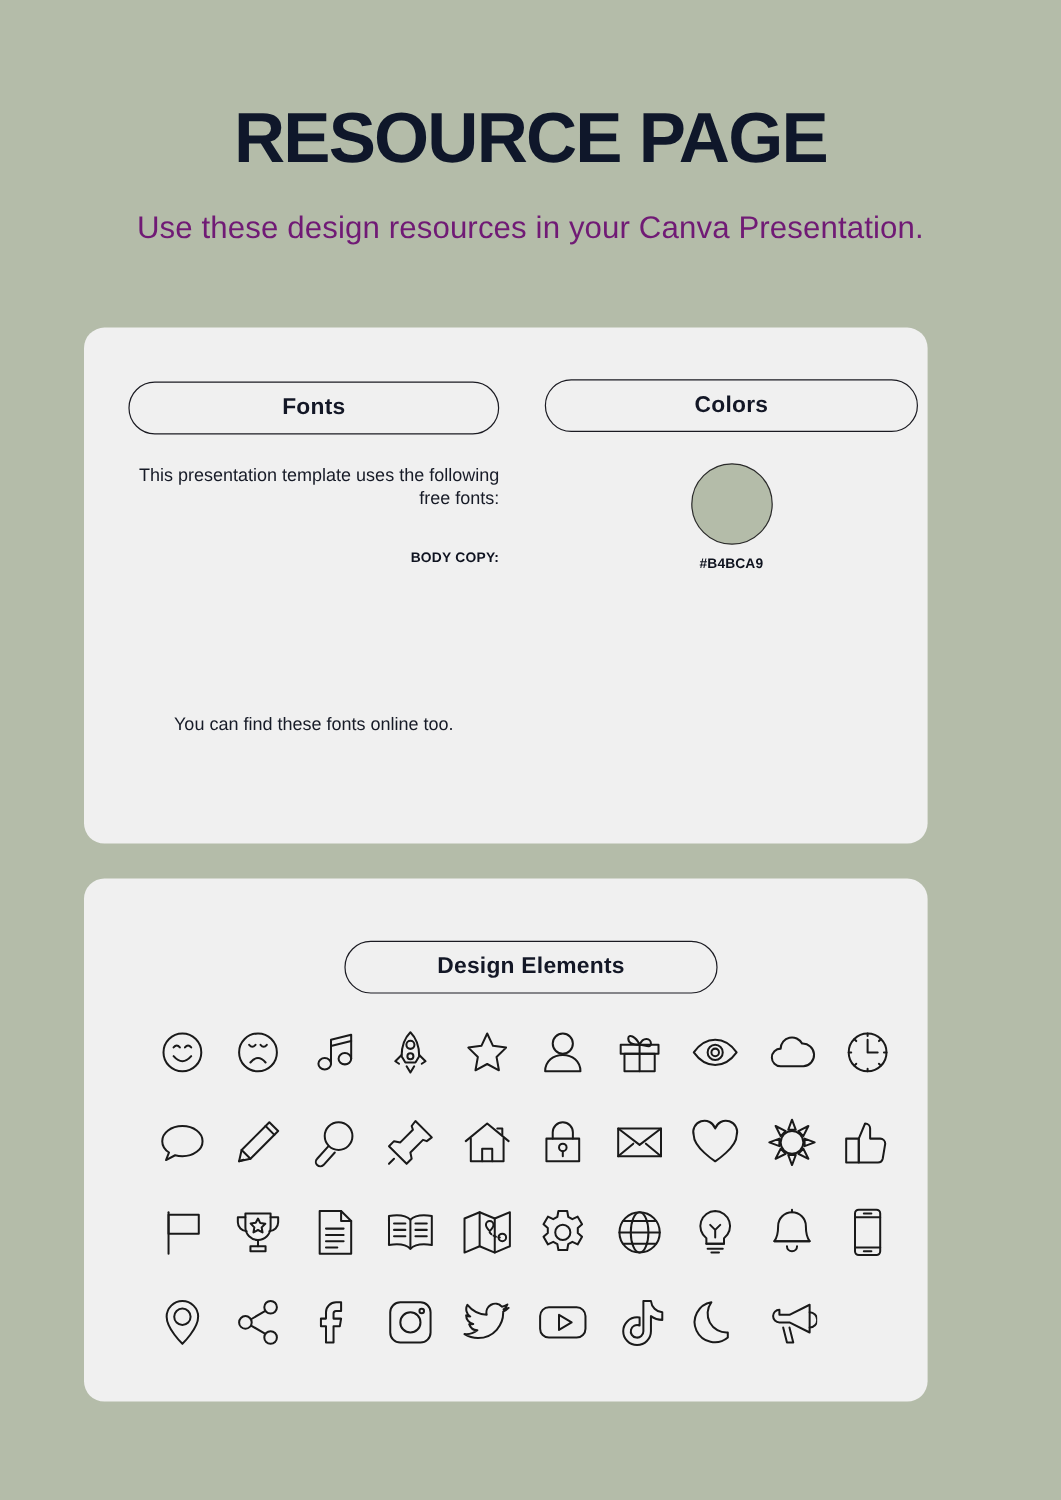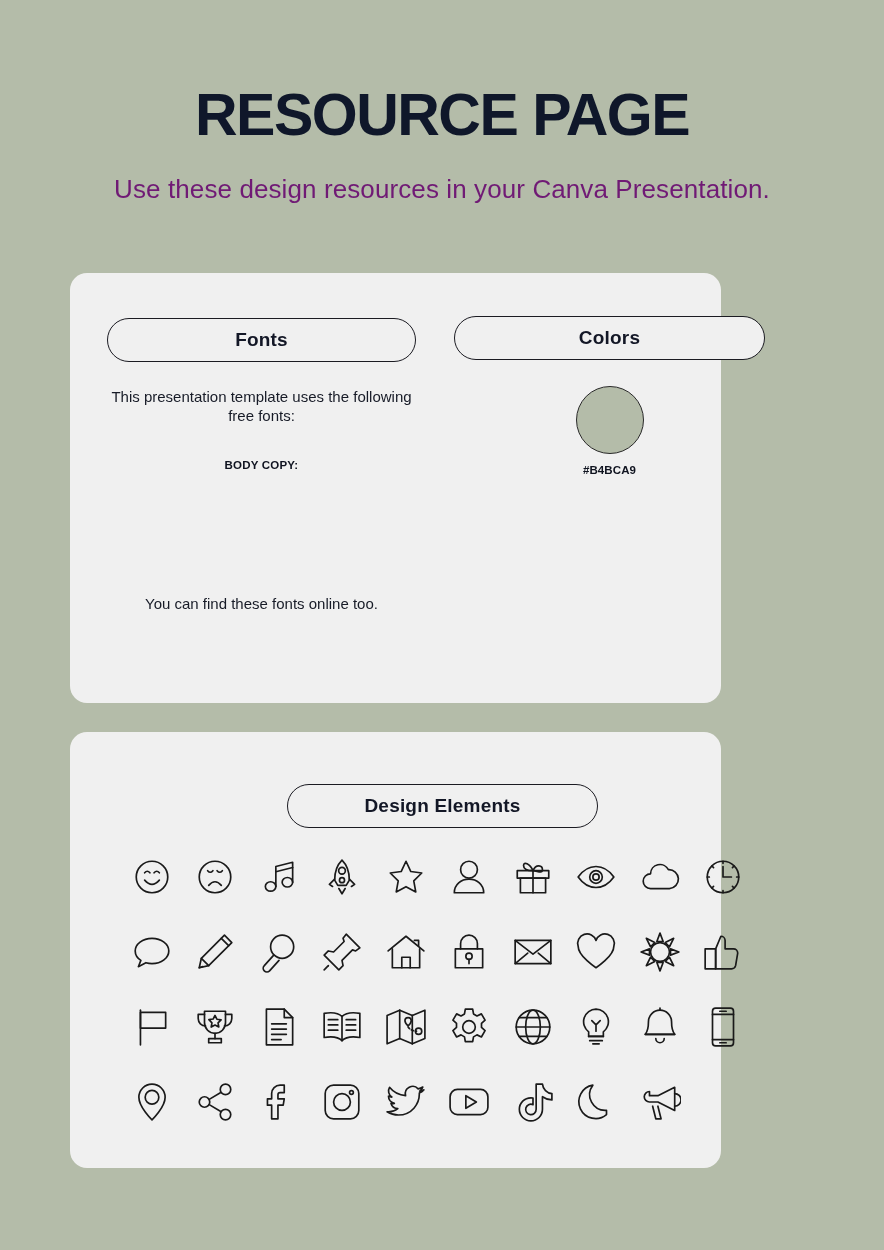--- a/index.html
+++ b/index.html
@@ -36,21 +36,21 @@
     font-size: 26px;
     font-weight: normal;
     color: #701a75;
     letter-spacing: 0.1px;
   }
 
   
   .card {
     position: absolute;
     left: 70px;
-    width: 651px;
+    width: 703px;
     background: #f0f0f0;
     border-radius: 17px;
   }
 
   .card-fonts {
     top: 273px;
     height: 430px;
   }
 
   .card-elements {
@@ -93,21 +93,21 @@
     top: 52px;
     width: 311px;
   }
 
   
   .fonts-col {
     position: absolute;
     left: 37px;
     top: 115px;
     width: 309px;
-    text-align: center;
+    text-align: right;
   }
 
   .fonts-intro {
     font-size: 15px;
     line-height: 1.25;
     color: #171b27;
   }
 
   .font-block { margin-top: 36px; }
   .font-block.second { margin-top: 33px; }

